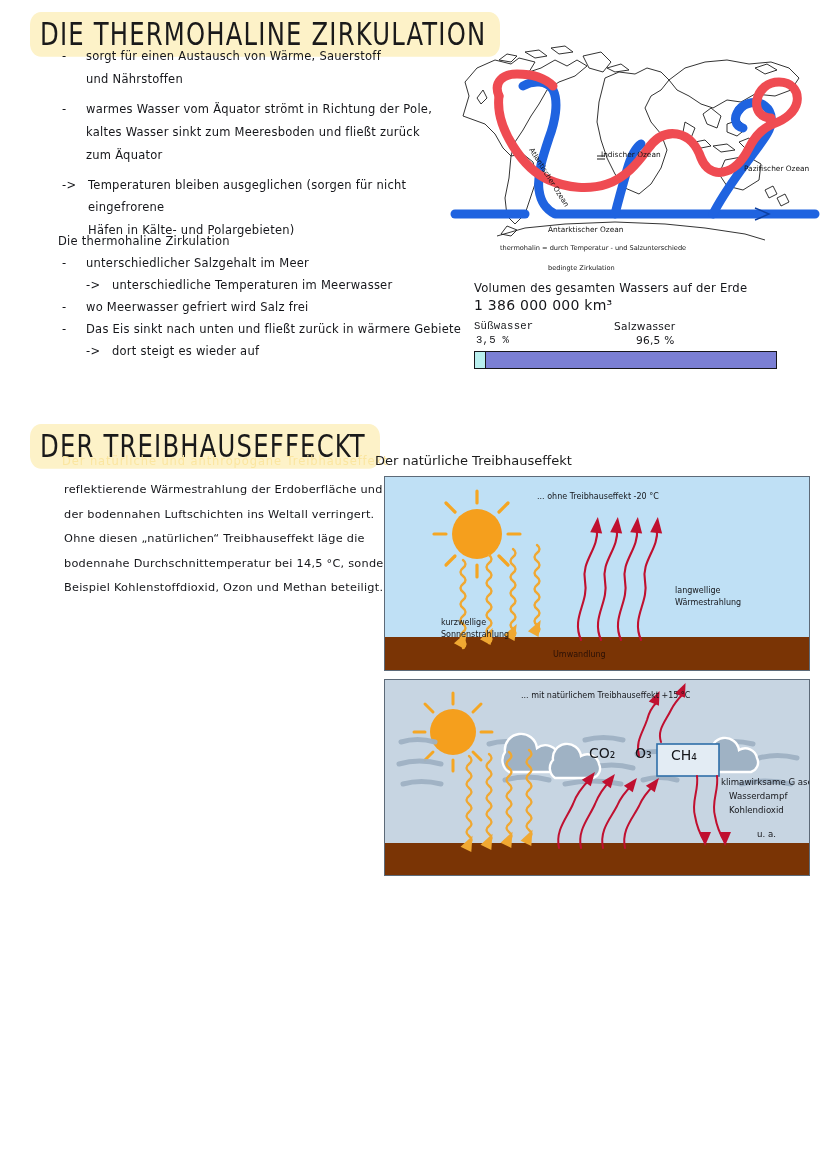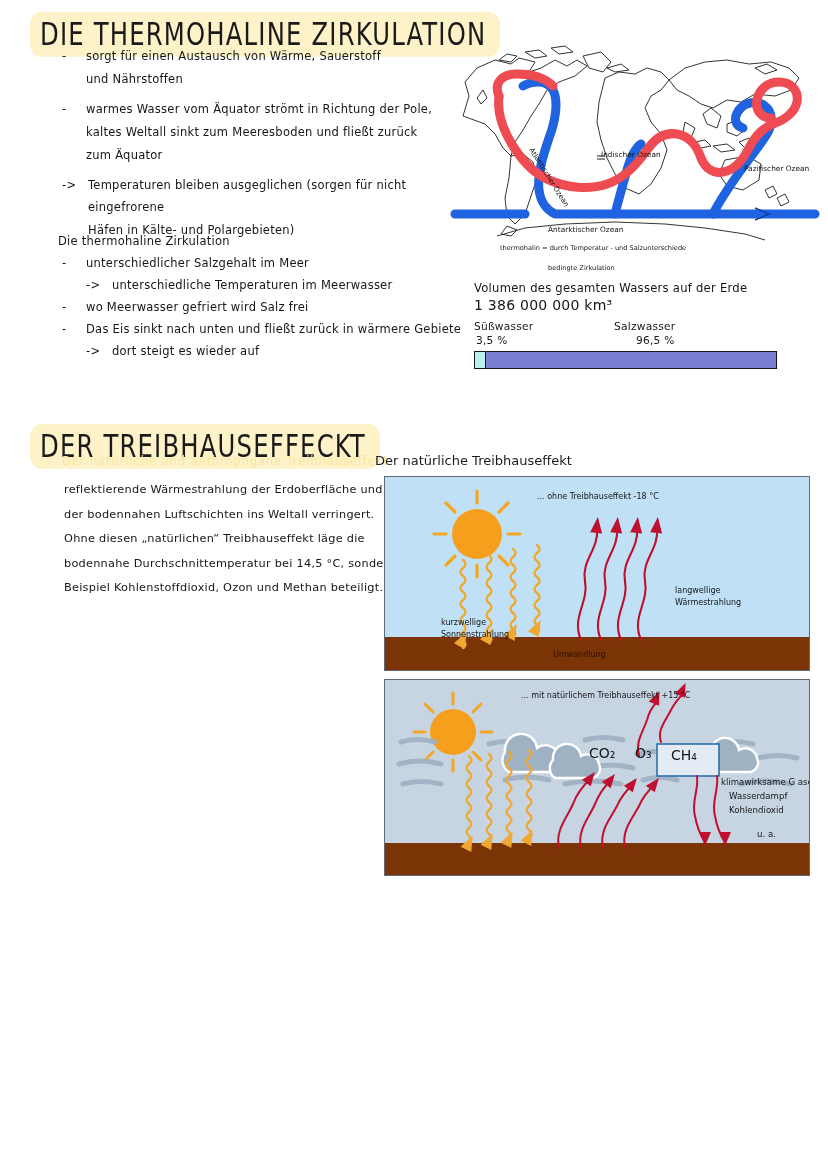--- a/index.html
+++ b/index.html
@@ -79,21 +79,21 @@
     position:absolute;left:500px;top:243px;width:300px;
     font-size:6.6px;line-height:10px;color:#161616;text-align:left;
   }
   #mapcap .c2{padding-left:48px;margin-top:10px;}
 
   
   #volblock{position:absolute;left:474px;top:280px;width:310px;}
   #volblock .vtitle{font-size:11.6px;line-height:17px;color:#15161a;}
   #volblock .vnum{font-size:14px;line-height:17px;color:#15161a;}
   .wrow{display:flex;margin-top:5px;font-size:10.6px;line-height:14px;}
-  .wcol1{width:140px;}
+  .wcol1{width:140px;font-family:Liberation Mono, monospace;}
   .wcol2{width:160px;}
   .wsub{padding-left:2px;}
   .wsub2{padding-left:22px;}
   #bar{
     margin-top:4px;width:303px;height:18px;
     border:1.6px solid #17161c;background:#7b7fd4;
     display:flex;box-sizing:border-box;
   }
   #bar .fresh{width:10px;background:#b9efef;border-right:1.4px solid #17161c;}
   #bar .salt{flex:1;background:#7b7fd4;}
@@ -127,21 +127,21 @@
       <div class="mark"></div>
       <div class="txt">und Nährstoffen</div>
     </div>
 
     <div class="row" style="margin-top:8px">
       <div class="mark">-</div>
       <div class="txt">warmes Wasser vom Äquator strömt in Richtung der Pole,</div>
     </div>
     <div class="row">
       <div class="mark"></div>
-      <div class="txt">kaltes Weltall sinkt zum Meeresboden und fließt zurück</div>
+      <div class="txt">kaltes Wasser sinkt zum Meeresboden und fließt zurück</div>
     </div>
     <div class="row">
       <div class="mark"></div>
       <div class="txt">zum Äquator</div>
     </div>
 
     <div class="row" style="margin-top:8px">
       <div class="mark arrow">-&gt;</div>
       <div class="txt">Temperaturen bleiben ausgeglichen  (sorgen für nicht eingefrorene</div>
     </div>
@@ -328,21 +328,21 @@
         <path d="M256 163 C246 140 264 126 260 104 C256 84 274 72 272 52"></path>
       </g>
       <g fill="#c01030">
         <path d="M206 56 l6 -16 l6 16 z" transform="rotate(6 212 48)"></path>
         <path d="M226 56 l6 -16 l6 16 z" transform="rotate(6 232 48)"></path>
         <path d="M246 56 l6 -16 l6 16 z" transform="rotate(6 252 48)"></path>
         <path d="M266 56 l6 -16 l6 16 z" transform="rotate(6 272 48)"></path>
       </g>
     </svg>
 
-    <div class="ghlabel" style="left:152px;top:14px;">... ohne Treibhauseffekt -18 °C</div>
+    <div class="ghlabel" style="left:152px;top:14px;">... ohne Treibhauseffekt -20 °C</div>
     <div class="ghlabel" style="left:56px;top:140px;">kurzwellige</div>
     <div class="ghlabel" style="left:56px;top:152px;">Sonnenstrahlung</div>
     <div class="ghlabel" style="left:290px;top:108px;">langwellige</div>
     <div class="ghlabel" style="left:290px;top:120px;">Wärmestrahlung</div>
     <div class="ghlabel" style="left:168px;top:172px;color:#2a1006;">Umwandlung</div>
   </div>
 
   <div id="gh2" class="ghbox">
     <svg width="424" height="195" viewBox="0 0 424 195">
       <rect x="0" y="0" width="424" height="195" fill="#c7d5e2"></rect>

